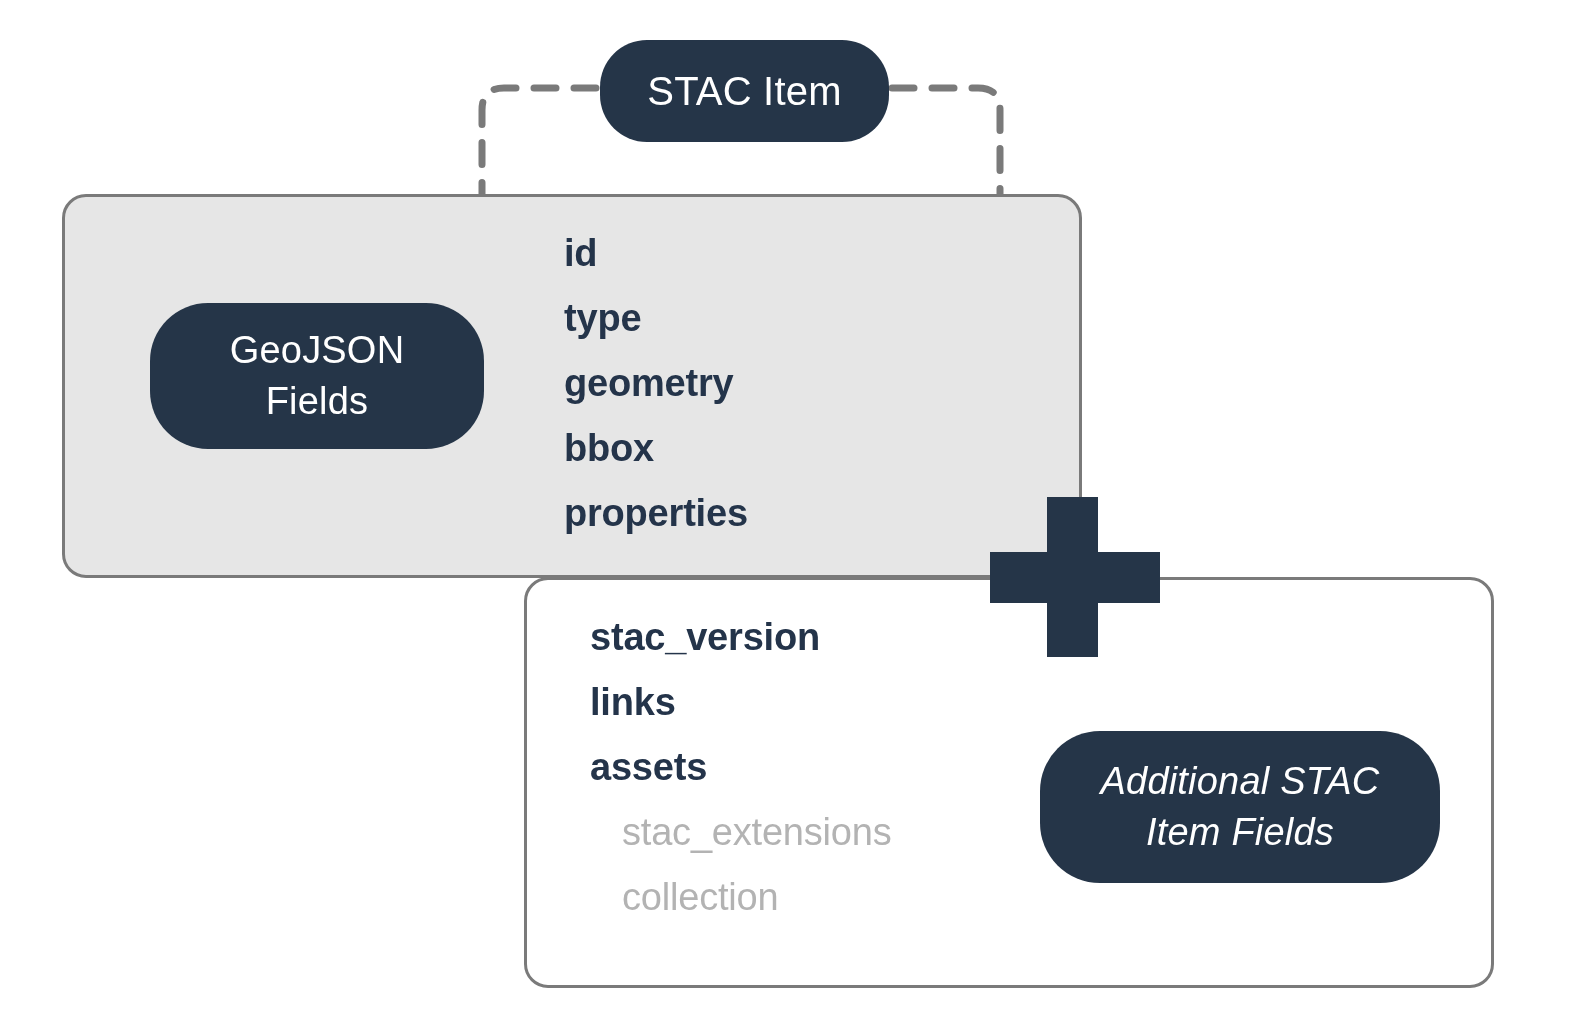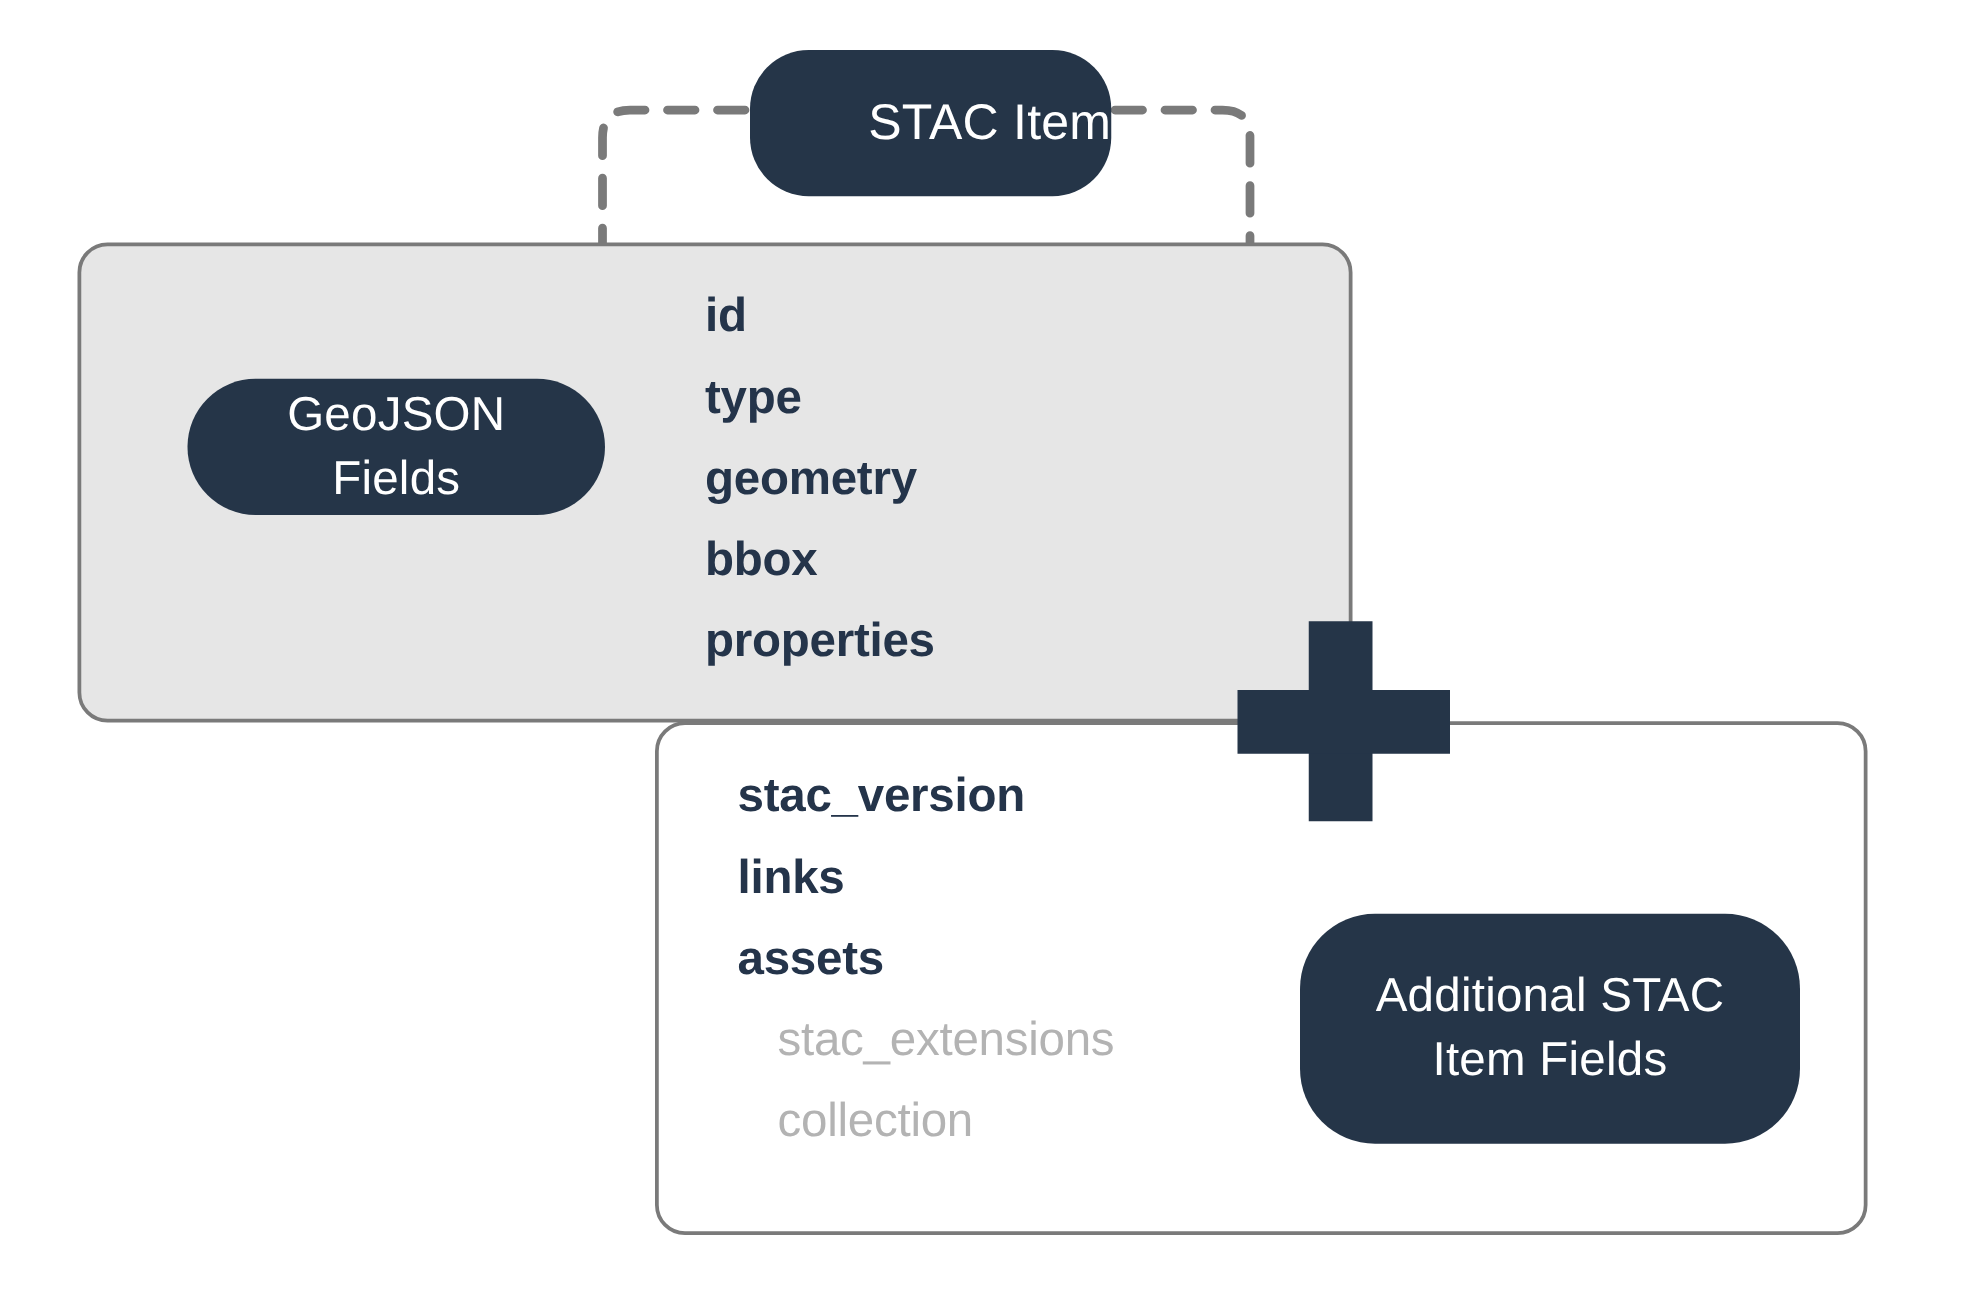--- a/index.html
+++ b/index.html
@@ -99,40 +99,40 @@
   .pill-text {
     font-size: 38px;
     line-height: 51px;
     font-weight: normal;
     letter-spacing: 0.2px;
   }
   #stac-item-pill {
     left: 600px;
     top: 40px;
     width: 289px;
-    height: 117px;
+    height: 102px;
     border-radius: 47px;
-    justify-content: flex-end;
   }
   #stac-item-pill .pill-text {
     font-size: 40px;
   }
   #geojson-pill {
     left: 150px;
     top: 303px;
     width: 334px;
-    height: 109px;
+    height: 146px;
     border-radius: 58px;
   }
   #additional-pill {
     left: 1040px;
     top: 731px;
     width: 400px;
-    height: 184px;
+    height: 152px;
     border-radius: 60px;
+    font-style: italic;
   }
 
   
   #plus-sign {
     position: absolute;
     left: 990px;
     top: 497px;
     width: 170px;
     height: 160px;
     z-index: 7;

